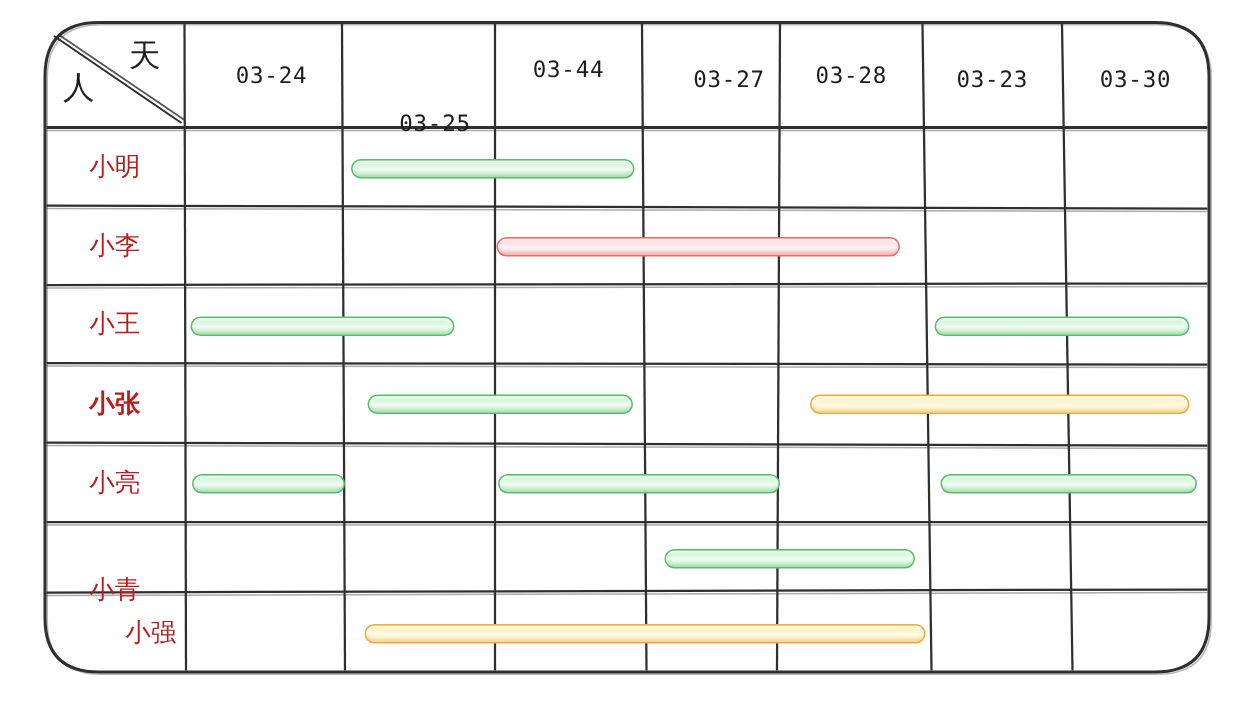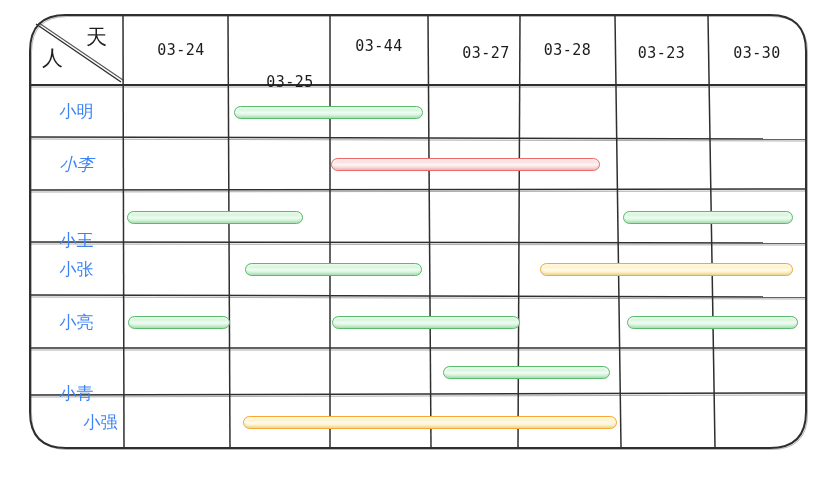--- a/index.html
+++ b/index.html
@@ -5,21 +5,21 @@
   html,body{margin:0;padding:0;background:#ffffff;}
   body{width:837px;height:483px;overflow:hidden;
        font-family:"DejaVu Sans","Liberation Sans",sans-serif;}
   .canvas{position:relative;width:837px;height:483px;background:#ffffff;}
   svg.grid{position:absolute;left:0;top:0;}
   .corner-label{position:absolute;font-size:21px;color:#1f1f1f;line-height:1;}
   .date-label{position:absolute;transform:translate(-50%,-50%);
        font-family:"DejaVu Sans Mono","Liberation Mono",monospace;
        font-size:15px;font-weight:500;letter-spacing:.5px;color:#1c1c1c;white-space:nowrap;}
   .person-label{position:absolute;transform:translate(-50%,-50%);
-       font-size:17px;color:#3b82f6;white-space:nowrap;}
+       font-size:17px;color:#b91c1c;white-space:nowrap;}
   .bar{position:absolute;height:13px;border-radius:7px;box-sizing:border-box;
        border:1.6px solid transparent;
        box-shadow:inset 0 2px 2px rgba(255,255,255,.65), inset 0 -2px 2px rgba(0,0,0,.07);}
 </style>
 </head>
 <body>
 
 <div class="canvas">
   <svg class="grid" id="grid-svg" width="837" height="483">
       <path d="M 66 15 H 770 Q 806 15 806 51 V 412 Q 806 448 770 448 H 66 Q 30 448 30 412 V 51 Q 30 15 66 15 Z" fill="none" stroke="#2f2f2f" stroke-width="2"></path>
@@ -54,23 +54,23 @@
       <div class="date-label" style="left: 181px; top: 50px;">03-24</div>
       <div class="date-label" style="left: 290px; top: 50px; margin-top: 32px;">03-25</div>
       <div class="date-label" style="left: 379px; top: 46px;">03-44</div>
       <div class="date-label" style="left: 474px; top: 53px; margin-left: 12px;">03-27</div>
       <div class="date-label" style="left: 567.5px; top: 50px;">03-28</div>
       <div class="date-label" style="left: 661.5px; top: 53px;">03-23</div>
       <div class="date-label" style="left: 757px; top: 53px;">03-30</div>
     </div>
   <div id="person-layer">
       <div class="person-label" style="left: 76.5px; top: 111px;">小明</div>
-      <div class="person-label" style="left: 76.5px; top: 163.5px; font-style: italic;">小李</div>
-      <div class="person-label" style="left: 76.5px; top: 216px; margin-top: 24px;">小王</div>
-      <div class="person-label" style="left: 76.5px; top: 268.5px;">小张</div>
+      <div class="person-label" style="left: 76.5px; top: 163.5px;">小李</div>
+      <div class="person-label" style="left: 76.5px; top: 216px;">小王</div>
+      <div class="person-label" style="left: 76.5px; top: 268.5px; font-weight: bold;">小张</div>
       <div class="person-label" style="left: 76.5px; top: 321.5px; text-align: right;">小亮</div>
       <div class="person-label" style="left: 76.5px; top: 393px;">小青</div>
       <div class="person-label" style="left: 76.5px; top: 421.5px; margin-left: 24px;">小强</div>
     </div>
   <div id="bar-layer">
       <div class="bar" style="left: 234px; top: 105.5px; width: 189px; background: linear-gradient(rgb(185, 239, 194) 0%, rgba(255, 255, 255, 0.8) 52%, rgb(185, 239, 194) 100%), rgb(185, 239, 194); border-color: rgb(90, 187, 110);"></div>
       <div class="bar" style="left: 331px; top: 158px; width: 269px; background: linear-gradient(rgb(251, 199, 199) 0%, rgba(255, 255, 255, 0.8) 52%, rgb(251, 199, 199) 100%), rgb(251, 199, 199); border-color: rgb(239, 106, 106);"></div>
       <div class="bar" style="left: 127px; top: 210.5px; width: 176px; background: linear-gradient(rgb(185, 239, 194) 0%, rgba(255, 255, 255, 0.8) 52%, rgb(185, 239, 194) 100%), rgb(185, 239, 194); border-color: rgb(90, 187, 110);"></div>
       <div class="bar" style="left: 623px; top: 210.5px; width: 170px; background: linear-gradient(rgb(185, 239, 194) 0%, rgba(255, 255, 255, 0.8) 52%, rgb(185, 239, 194) 100%), rgb(185, 239, 194); border-color: rgb(90, 187, 110);"></div>
       <div class="bar" style="left: 245px; top: 263px; width: 177px; background: linear-gradient(rgb(185, 239, 194) 0%, rgba(255, 255, 255, 0.8) 52%, rgb(185, 239, 194) 100%), rgb(185, 239, 194); border-color: rgb(90, 187, 110);"></div>

